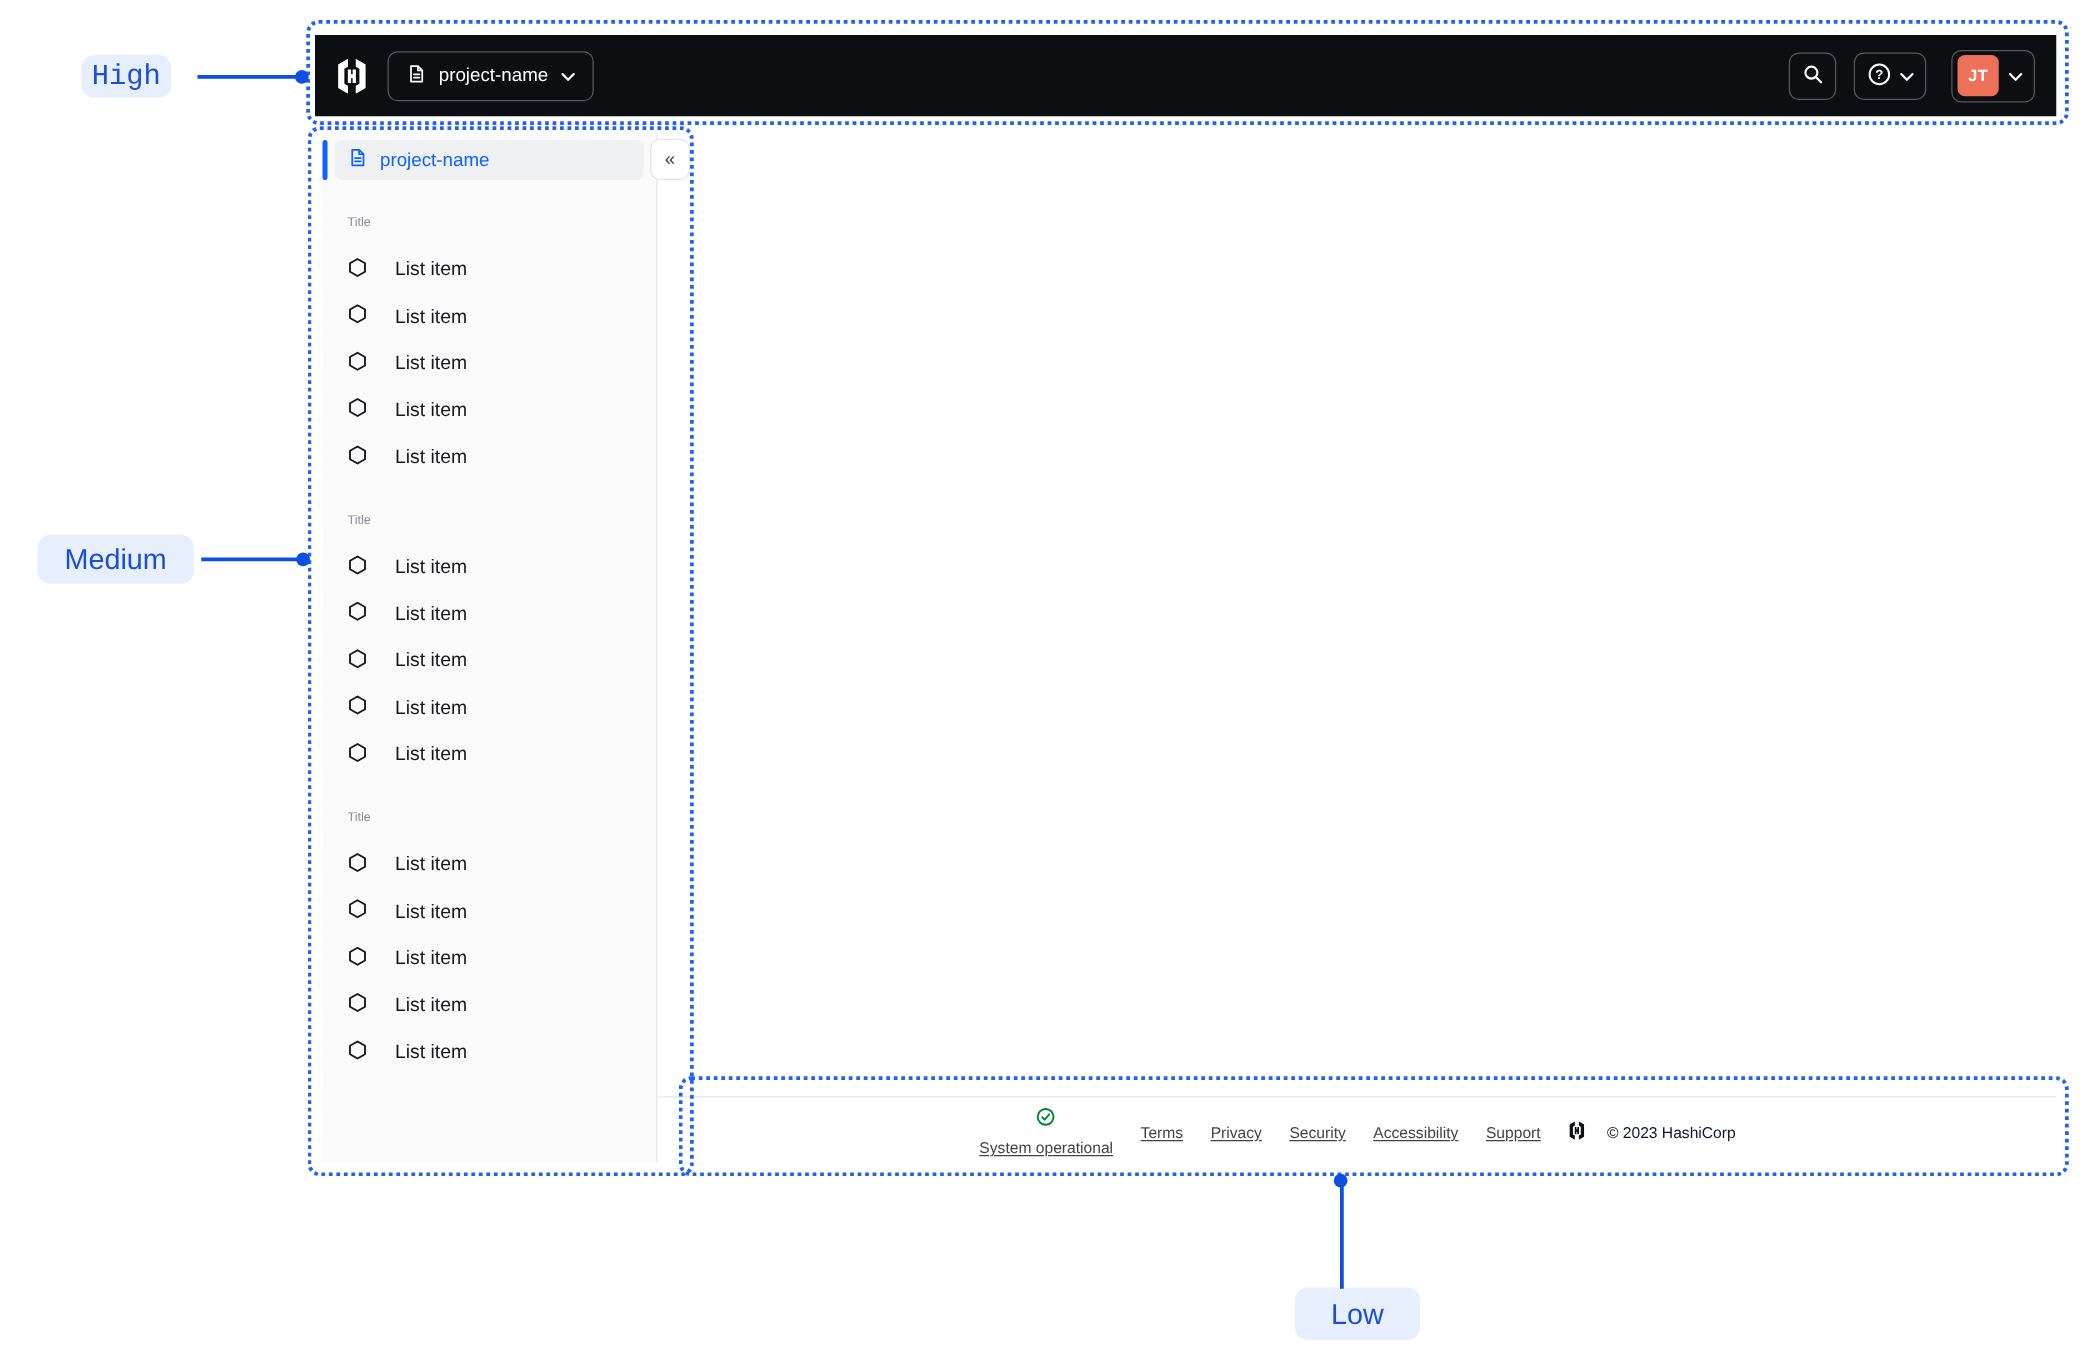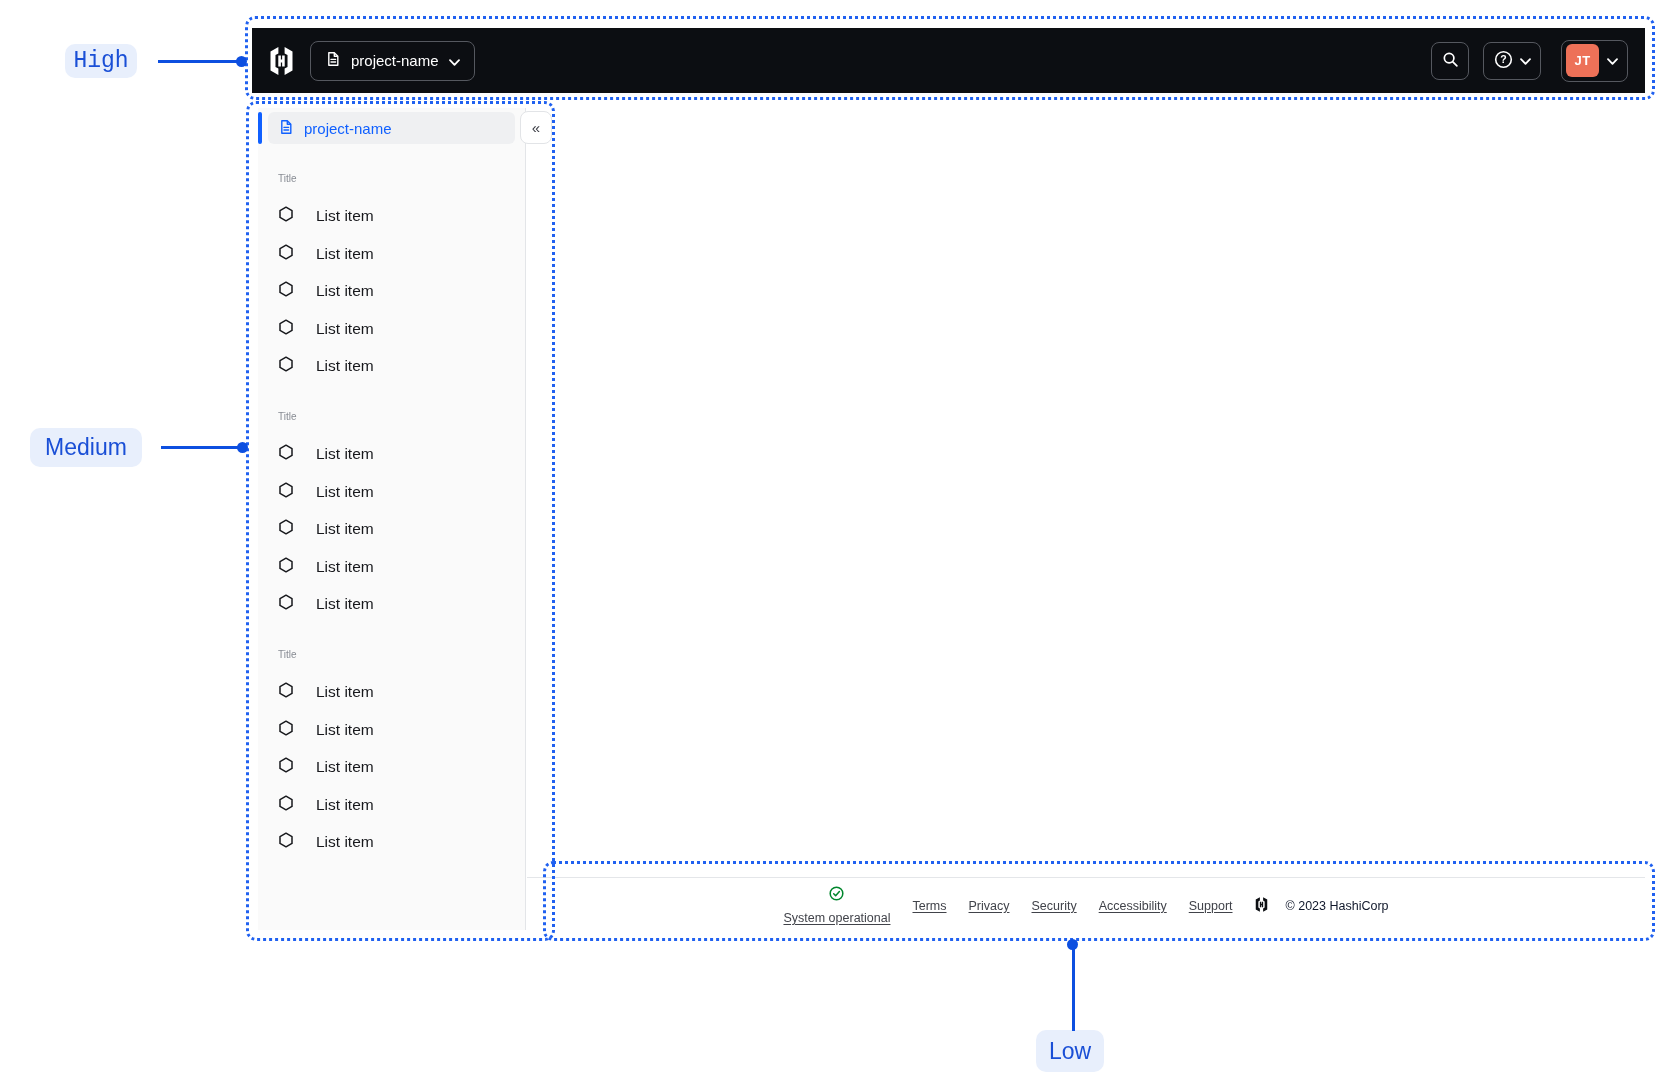--- a/index.html
+++ b/index.html
@@ -61,22 +61,22 @@
   .copyright { display:flex; align-items:center; gap:18px; color:#0f172a; }
 
   
   .ann-box { position:absolute; border:3px dotted #2061f0; border-radius:10px; pointer-events:none; z-index:5; }
   #ann-high   { left:245px; top:16px;  width:1410px; height:84px; }
   #ann-medium { left:246px; top:101px; width:309px;  height:840px; }
   #ann-low    { left:543px; top:861px; width:1112px; height:80px; }
   .ann-label { position:absolute; background:#e8effc; color:#1a4fd6; font-size:23px; font-weight:500;
                border-radius:10px; display:flex; align-items:center; justify-content:center; z-index:6; }
   #label-high   { left:65px;   top:44px;   width:72px;  height:34px;font-family:Liberation Mono, monospace; }
-  #label-medium { left:30px;   top:428px;  width:112px; height:39px; }
-  #label-low    { left:1036px; top:1030px; width:68px;  height:42px; }
+  #label-medium { left:30px;   top:428px;  width:125px; height:39px; }
+  #label-low    { left:1036px; top:1030px; width:100px;  height:42px; }
   .connector { position:absolute; background:#0d4fe0; z-index:6; }
   #conn-high   { left:158px;  top:60px;  width:83px;   height:2.5px; }
   #conn-medium { left:161px;  top:446px; width:81px;   height:2.5px; }
   #conn-low    { left:1072px; top:944px; width:2.5px;  height:87px; }
   .conn-dot { position:absolute; width:11px; height:11px; border-radius:50%; background:#0d4fe0; z-index:6; }
   #dot-high   { left:236px;  top:56px; }
   #dot-medium { left:237px;  top:442px; }
   #dot-low    { left:1067px; top:939px; }
 </style>
 </head>

